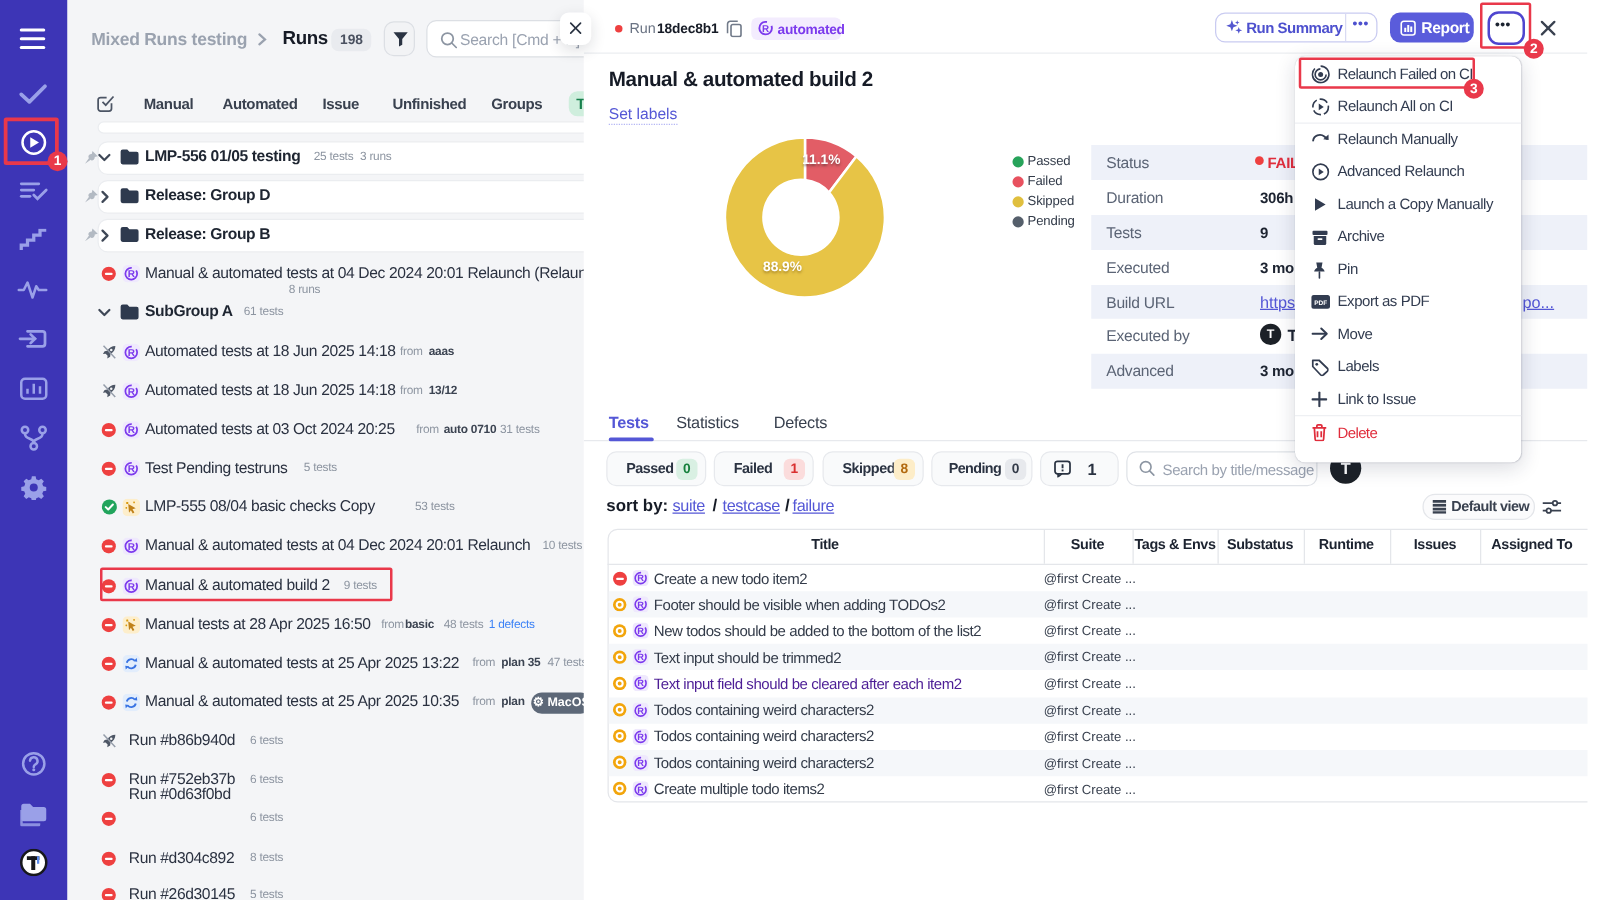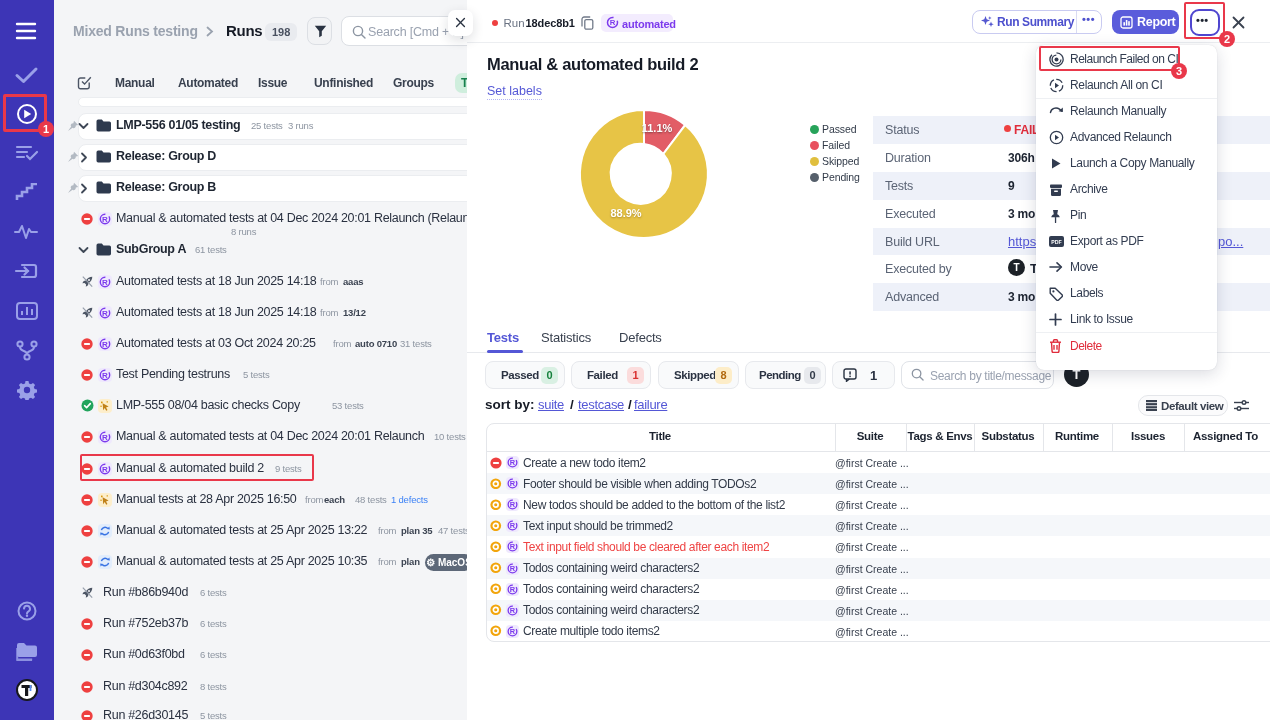--- a/index.html
+++ b/index.html
@@ -305,21 +305,21 @@
         <rect width="14" height="14" rx="4" fill="#fdeecb"></rect>
         <path d="M4.6 4.2 L10.6 7.6 L8 8.4 L9.5 11 L8.2 11.7 L6.7 9.1 L5.2 11.2 Z" fill="#c08118"></path>
         <g fill="#d9980c">
           <rect x="3" y="2.6" width="1.6" height="1.6" rx=".3"></rect>
           <rect x="8.6" y="2.2" width="1.3" height="1.3" rx=".3"></rect>
           <rect x="2.4" y="6.6" width="1.3" height="1.3" rx=".3"></rect>
         </g>
       </svg>
   <span class="abs rowtxt" style="left:62px;top:492px;">Manual tests at 28 Apr 2025 16:50</span>
   <span class="abs meta" style="left:251px;top:494px;">from</span>
-  <span class="abs metab" style="left:270px;top:494px;">each</span>
+  <span class="abs metab" style="left:270px;top:494px;">basic</span>
   <span class="abs meta" style="left:301px;top:494px;">48 tests</span>
   <span class="abs bluelink" style="left:337px;top:494px;">1 defects</span>
   <svg class="abs" style="left:27px;top:525px" width="12" height="12">
         <circle cx="6" cy="6" r="5.7" fill="#ee4040"></circle>
         <rect x="2.9" y="5.1" width="6.2" height="1.9" rx=".9" fill="#fff"></rect>
       </svg>
   <svg class="abs" style="left:44px;top:524px" width="14" height="14" viewBox="0 0 14 14">
         <rect width="14" height="14" rx="4" fill="#e2edfc"></rect>
         <g stroke="#3873e3" stroke-width="1.5" fill="none">
           <path d="M3.4 6.2 a3.7 3.7 0 0 1 6.4 -1.6"></path>
@@ -359,21 +359,21 @@
   <svg class="abs" style="left:27px;top:618px" width="12" height="12">
         <circle cx="6" cy="6" r="5.7" fill="#ee4040"></circle>
         <rect x="2.9" y="5.1" width="6.2" height="1.9" rx=".9" fill="#fff"></rect>
       </svg>
   <span class="abs rowtxt" style="left:49px;top:616px;">Run #752eb37b</span>
   <span class="abs meta" style="left:146px;top:618px;">6 tests</span>
   <svg class="abs" style="left:27px;top:649px" width="12" height="12">
         <circle cx="6" cy="6" r="5.7" fill="#ee4040"></circle>
         <rect x="2.9" y="5.1" width="6.2" height="1.9" rx=".9" fill="#fff"></rect>
       </svg>
-  <span class="abs rowtxt" style="left:49px;top:647px;">Run #0d63f0bd</span>
+  <span class="abs rowtxt" style="left:49px;top:628px;">Run #0d63f0bd</span>
   <span class="abs meta" style="left:146px;top:649px;">6 tests</span>
   <svg class="abs" style="left:27px;top:681px" width="12" height="12">
         <circle cx="6" cy="6" r="5.7" fill="#ee4040"></circle>
         <rect x="2.9" y="5.1" width="6.2" height="1.9" rx=".9" fill="#fff"></rect>
       </svg>
   <span class="abs rowtxt" style="left:49px;top:679px;">Run #d304c892</span>
   <span class="abs meta" style="left:146px;top:681px;">8 tests</span>
   <svg class="abs" style="left:27px;top:710px" width="12" height="12">
         <circle cx="6" cy="6" r="5.7" fill="#ee4040"></circle>
         <rect x="2.9" y="5.1" width="6.2" height="1.9" rx=".9" fill="#fff"></rect>
@@ -608,21 +608,21 @@
       <span class="abs" style="left:368px;top:520.3px;font-size:10.5px;color:#39414f;white-space:nowrap;">@first Create ...</span>
       <svg class="abs" style="left:23px;top:540.9px" width="11.5" height="11.5" viewBox="0 0 12 12">
         <circle cx="6" cy="6" r="5.6" fill="#f2a50c"></circle>
         <circle cx="6" cy="6" r="2.5" stroke="#fff" stroke-width="1.7" fill="none"></circle>
       </svg>
       <svg class="abs" style="left:39px;top:540.4px" width="13" height="13" viewBox="0 0 14 14">
         <rect width="14" height="14" rx="4" fill="#efe9fd"></rect>
         <circle cx="7" cy="7" r="4.7" stroke="#7c3aed" stroke-width="1.4" fill="none" stroke-dasharray="22 4"></circle>
         <text x="7" y="9.8" font-size="8" font-weight="bold" fill="#7c3aed" text-anchor="middle" font-family="Liberation Sans">R</text>
       </svg>
-      <span class="abs" style="left:56px;top:539.9px;font-size:12px;letter-spacing:-0.35px;color:#ef4444;white-space:nowrap;text-align:right;">Text input field should be cleared after each item2</span>
+      <span class="abs" style="left:56px;top:539.9px;font-size:12px;letter-spacing:-0.35px;color:#4c1d95;white-space:nowrap;text-align:right;">Text input field should be cleared after each item2</span>
       <span class="abs" style="left:368px;top:541.4px;font-size:10.5px;color:#39414f;white-space:nowrap;">@first Create ...</span>
       <div class="abs" style="left:20px;top:557.5px;width:798px;height:21.1px;background:#f5f7fa;"></div>
       <svg class="abs" style="left:23px;top:562.0px" width="11.5" height="11.5" viewBox="0 0 12 12">
         <circle cx="6" cy="6" r="5.6" fill="#f2a50c"></circle>
         <circle cx="6" cy="6" r="2.5" stroke="#fff" stroke-width="1.7" fill="none"></circle>
       </svg>
       <svg class="abs" style="left:39px;top:561.5px" width="13" height="13" viewBox="0 0 14 14">
         <rect width="14" height="14" rx="4" fill="#efe9fd"></rect>
         <circle cx="7" cy="7" r="4.7" stroke="#7c3aed" stroke-width="1.4" fill="none" stroke-dasharray="22 4"></circle>
         <text x="7" y="9.8" font-size="8" font-weight="bold" fill="#7c3aed" text-anchor="middle" font-family="Liberation Sans">R</text>

